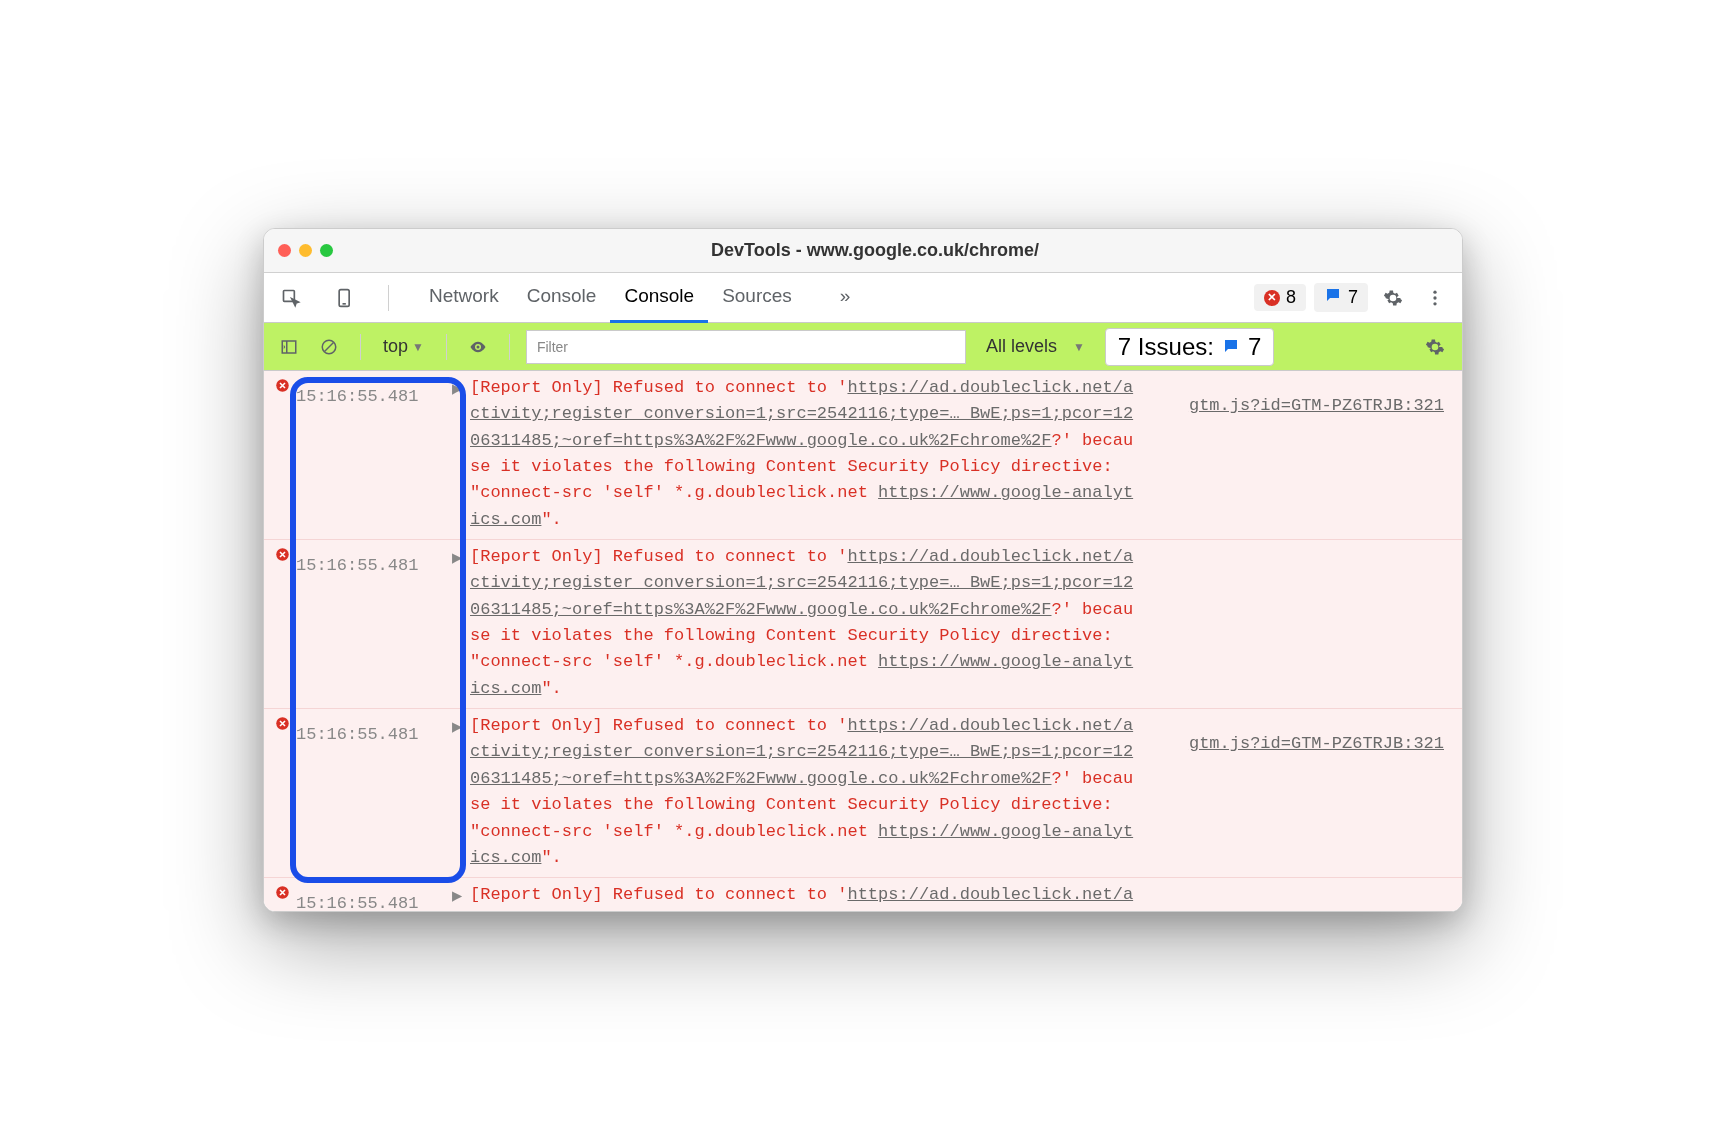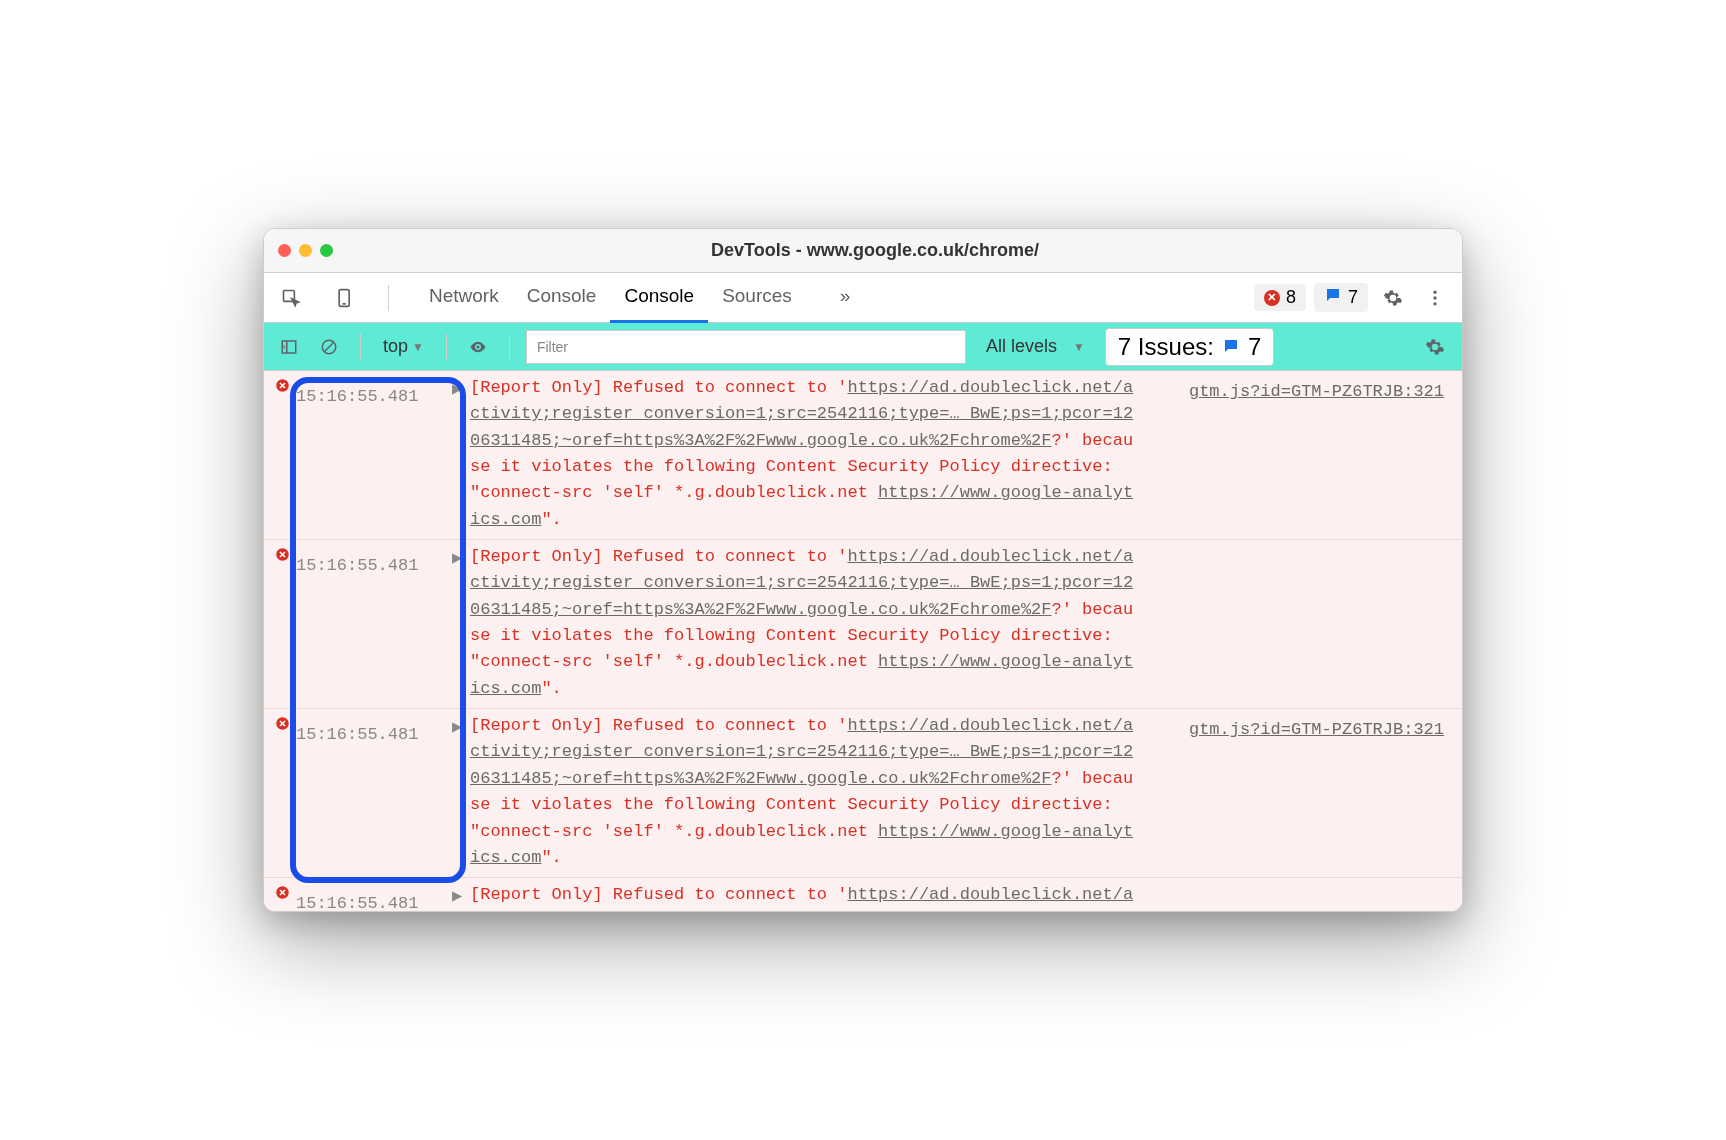--- a/index.html
+++ b/index.html
@@ -82,21 +82,21 @@
     cursor: pointer;
   }
   .badge .circle { width: 16px; height: 16px; border-radius: 50%; display: flex; align-items: center; justify-content: center; color: #fff; font-size: 11px; font-weight: bold; }
   .circle.red { background: #d93025; }
   .msgicon { color: #1a73e8; }
   .toolbar {
     display: flex; align-items: center;
     height: 48px;
     border-bottom: 1px solid #cacaca;
     padding: 0 10px; gap: 10px;
-    background: #5eead4;
+    background: #bef264;
   }
   .toolbtn {
     width: 30px; height: 30px;
     display: flex; align-items: center; justify-content: center;
     color: #5f6367; cursor: pointer;
   }
   .toolbtn svg { width: 18px; height: 18px; }
   .context-select {
     display: flex; align-items: center; gap: 4px;
     font-size: 18px; color: #333; cursor: pointer;
@@ -152,21 +152,21 @@
     padding-top: 2px;
   }
   .log-msg {
     flex: 1; color: #d93025;
     word-break: break-all;
     position: relative;
     padding-right: 320px;
   }
   .log-msg .u { color: #6a6a6a; text-decoration: underline; }
   .log-source {
-    position: absolute; top: 4px; right: 10px;
+    position: absolute; top: 18px; right: 10px;
     color: #6a6a6a; text-decoration: underline;
     font-size: 17px;
   }
   .highlight-box {
     position: absolute;
     border: 6px solid #1a4de8;
     border-radius: 18px;
     pointer-events: none;
   }
   .tri { font-size: 12px; color: #777; }

